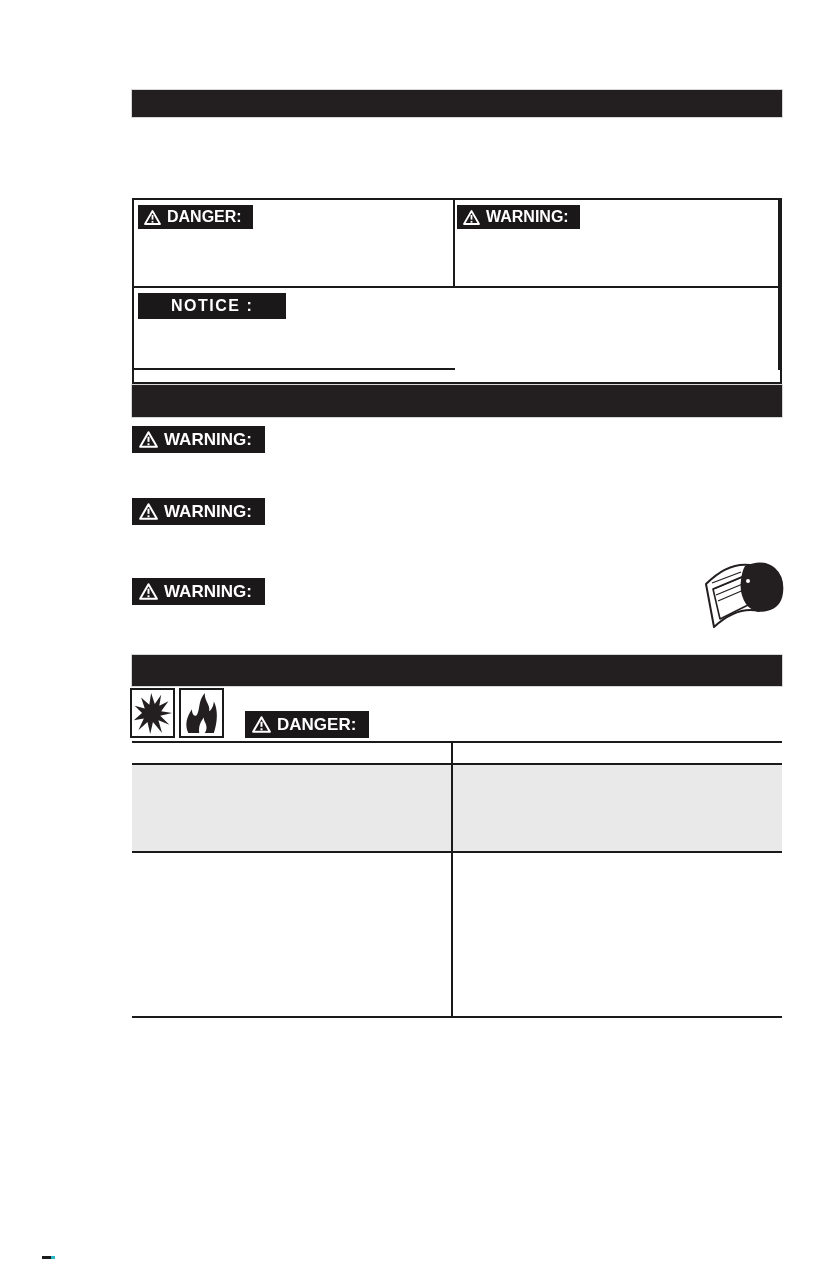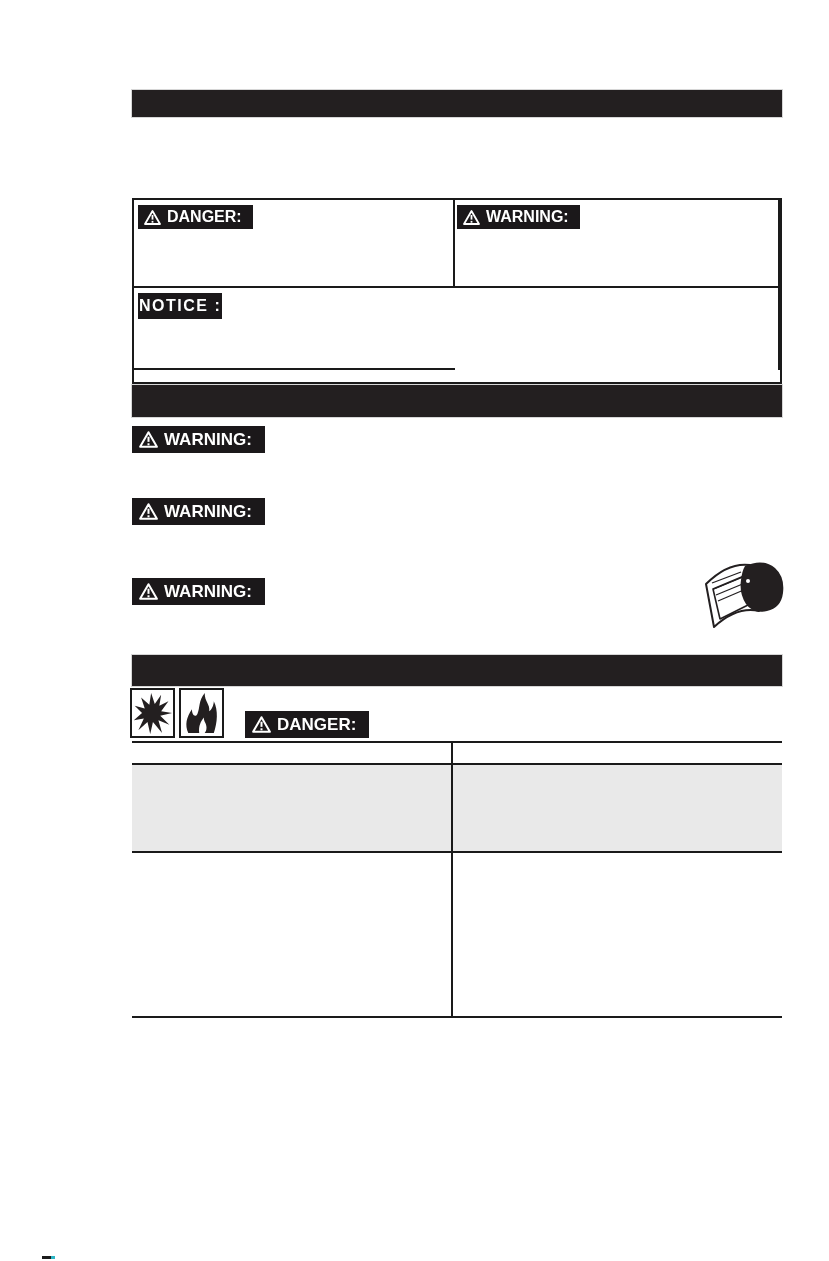--- a/index.html
+++ b/index.html
@@ -15,21 +15,21 @@
     box-shadow:0 0 0 1px #d6d6d6;
   }
   .badge {
     display:inline-flex; align-items:center; gap:6px;
     background:#1b181a; color:#ffffff; font-weight:bold;
     white-space:nowrap; box-sizing:border-box;
   }
   .badge svg { flex:none; display:block; }
   .badge-md { height:24px; font-size:16px; padding:0 11px 0 6px; }
   .badge-lg { height:27px; font-size:17px; padding:0 13px 0 7px; }
-  .badge-notice { height:26px; font-size:16px; padding:0 1px; letter-spacing:1.5px; }
+  .badge-notice { height:26px; font-size:16px; padding:0 33px; letter-spacing:1.5px; }
   .standalone { position:absolute; left:90px; }
 
   
   .sig-table {
     position:absolute; left:90px; top:198px; width:650px; height:186px;
     border:2px solid #1a1a1a; box-sizing:border-box;
     display:grid; grid-template-columns:321px 1fr; grid-template-rows:88px 82px 1fr;
   }
   .sig-cell { box-sizing:border-box; padding:5px 4px; }
   .b-r { border-right:2px solid #1a1a1a; }

